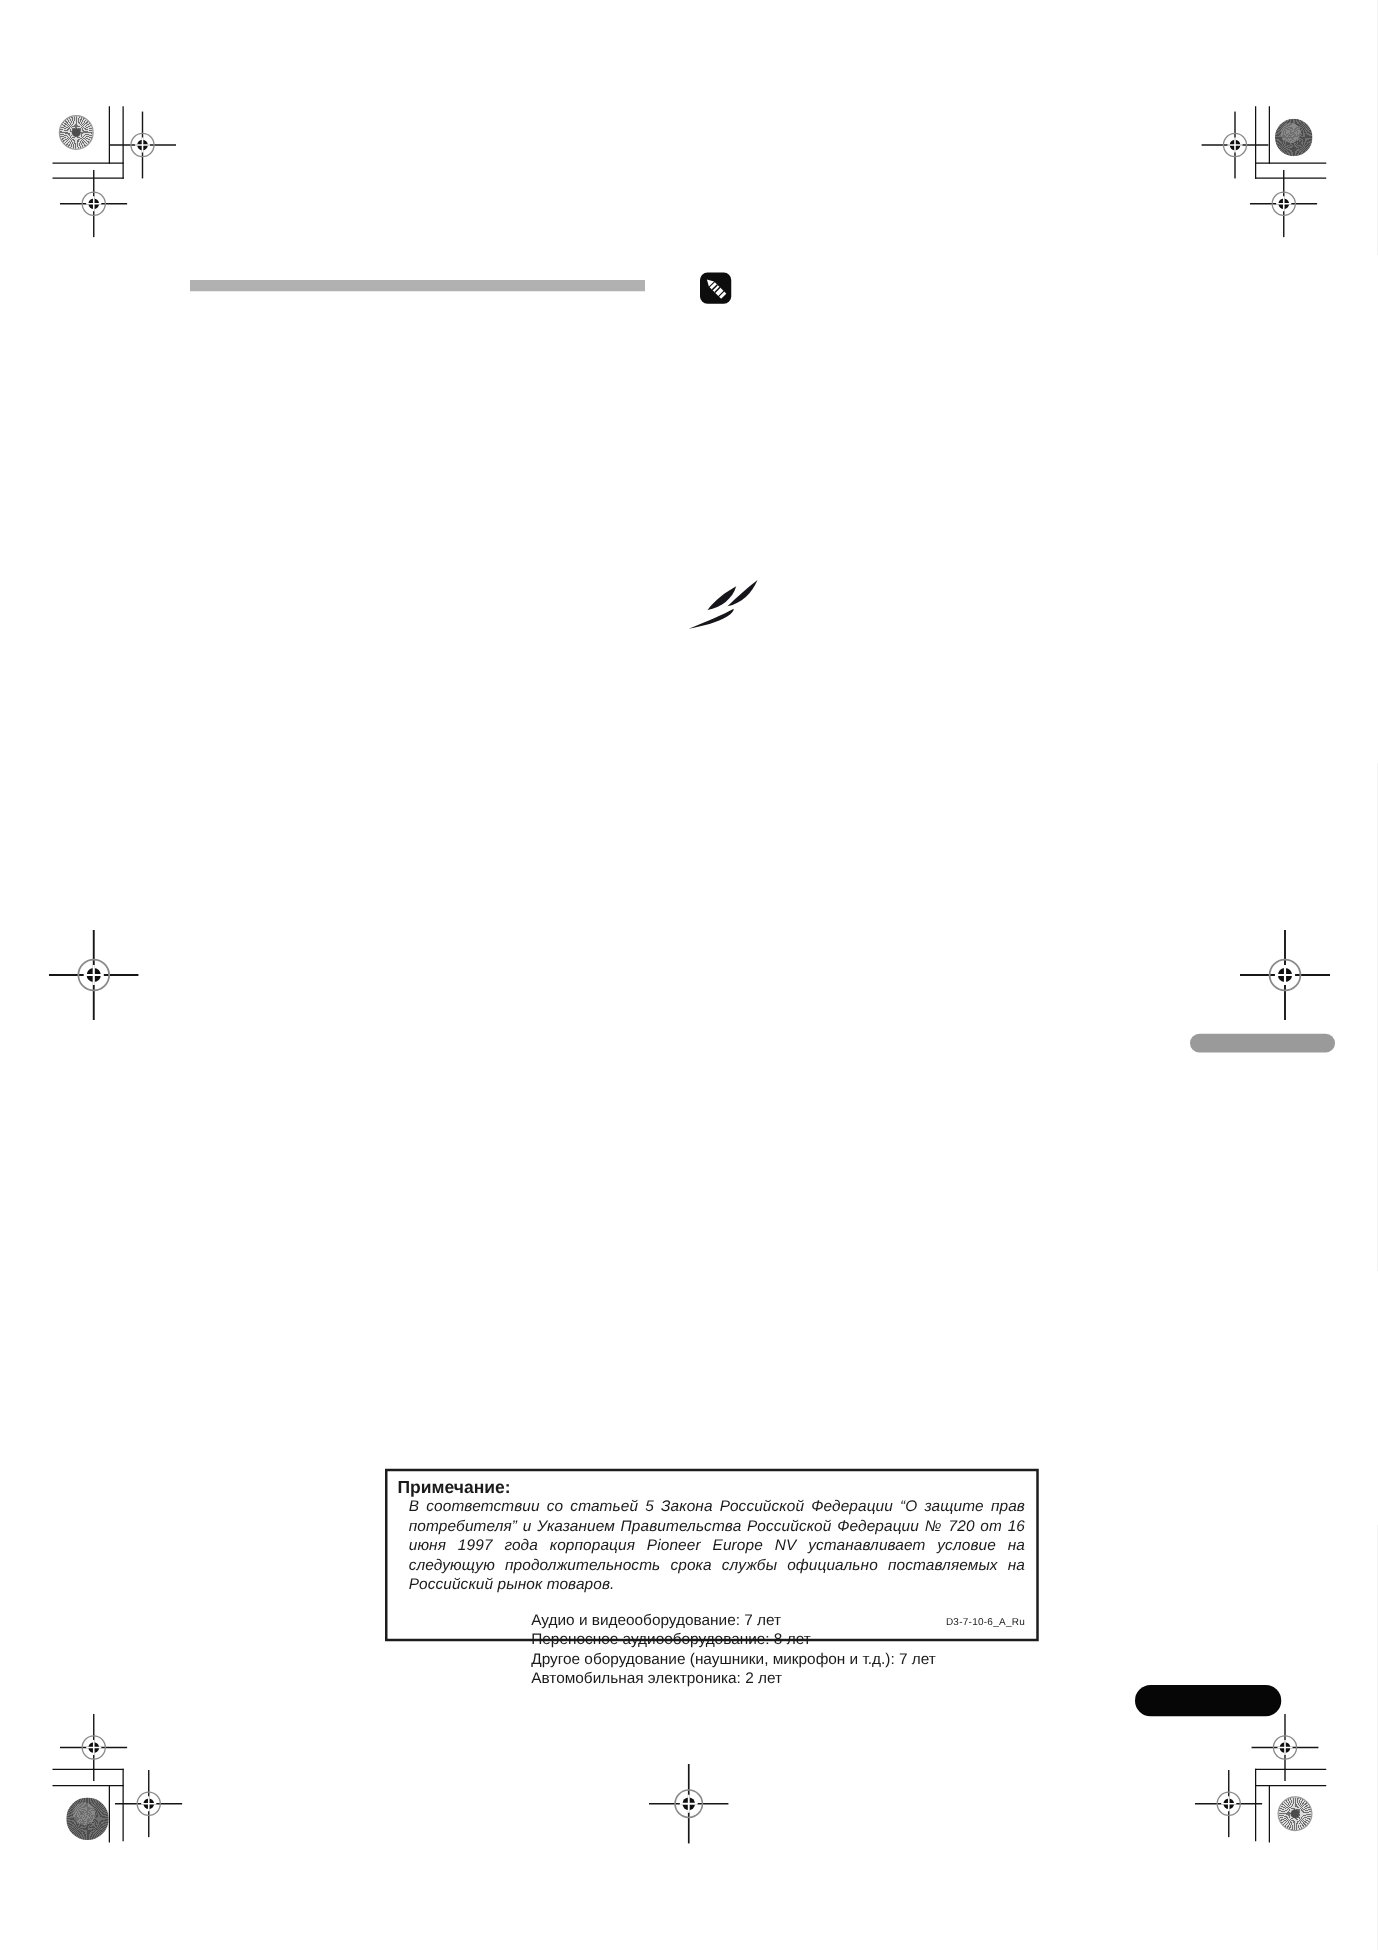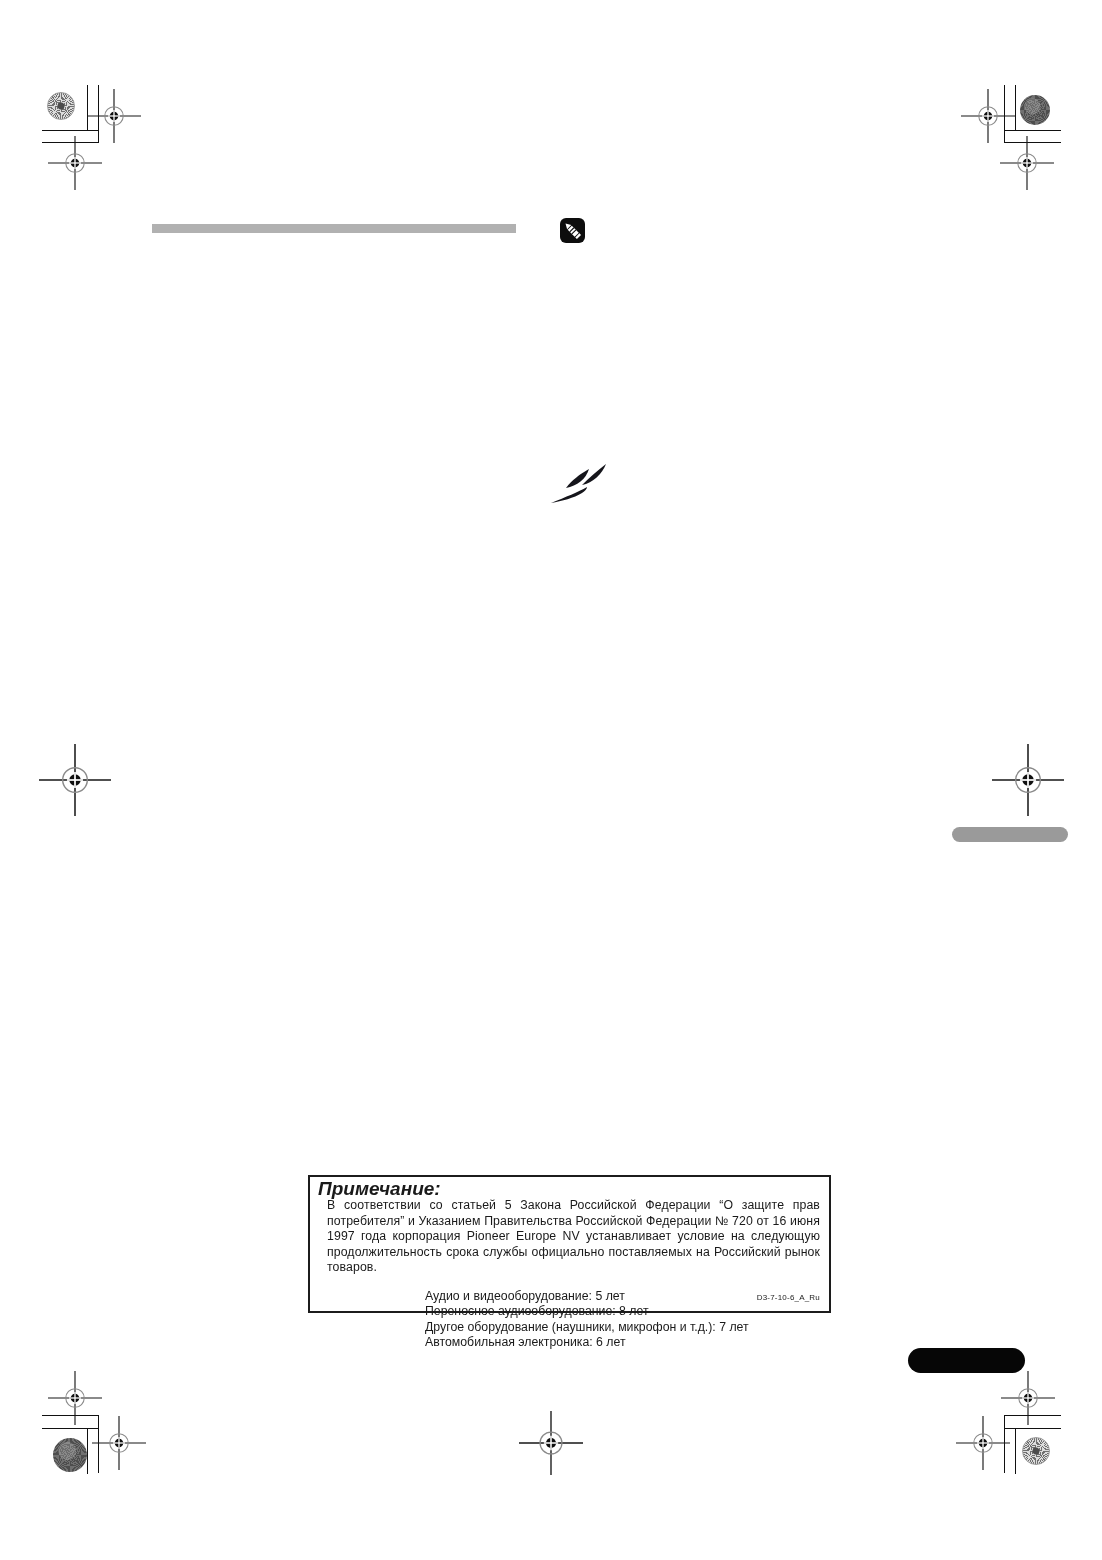--- a/index.html
+++ b/index.html
@@ -36,24 +36,24 @@
   .swoosh{position:absolute;left:548px;top:461px;}
   
   .tab-gray{position:absolute;left:952px;top:827px;width:116px;height:15px;border-radius:8px;background:#9a9a9a;}
   .tab-black{position:absolute;left:908px;top:1348px;width:117px;height:25px;border-radius:13px;background:#060606;}
   
   .notice{
     position:absolute;left:308px;top:1175px;width:523px;height:138px;
     border:2px solid #1c1c1c;box-sizing:border-box;
     padding:4px 9px 4px 8px;
   }
-  .nb-title{font-size:19px;font-weight:bold;line-height:16px;font-style:italic;}
+  .nb-title{font-size:14px;font-weight:bold;line-height:16px;}
   .nb-body{
     margin:1px 0 0 9px;font-size:12.3px;line-height:15.5px;
-    text-align:justify;letter-spacing:.1px;
+    text-align:justify;letter-spacing:.1px;font-style:italic;
   }
   .nb-list{margin:13px 0 0 107px;font-size:12.3px;line-height:15.5px;}
   .nb-code{position:absolute;right:9px;bottom:9px;font-size:8px;letter-spacing:.2px;color:#222;}
 </style>
 </head>
 <body>
 
 <div class="page">
 
   <svg width="0" height="0" style="position:absolute" aria-hidden="true">
@@ -147,21 +147,21 @@
     <path d="M39,26 C30,31 18,36 3,42 C14,40 26,37 34,32 C37,30 39,28 39,26 Z" fill="#15151b"></path>
   </svg>
 
   <div class="tab-gray"></div>
   <div class="tab-black"></div>
 
   <div class="notice">
     <div class="nb-title">Примечание:</div>
     <div class="nb-body">В соответствии со статьей 5 Закона Российской Федерации “О защите прав потребителя” и Указанием Правительства Российской Федерации № 720 от 16 июня 1997 года корпорация Pioneer Europe NV устанавливает условие на следующую продолжительность срока службы официально поставляемых на Российский рынок товаров.</div>
     <div class="nb-list">
-      <div>Аудио и видеооборудование: 5 лет</div>
+      <div>Аудио и видеооборудование: 7 лет</div>
       <div>Переносное аудиооборудование: 8 лет</div>
       <div>Другое оборудование (наушники, микрофон и т.д.): 7 лет</div>
-      <div>Автомобильная электроника: 6 лет</div>
+      <div>Автомобильная электроника: 2 лет</div>
     </div>
     <div class="nb-code">D3-7-10-6_A_Ru</div>
   </div>
 
 </div>
 
 </body></html>

